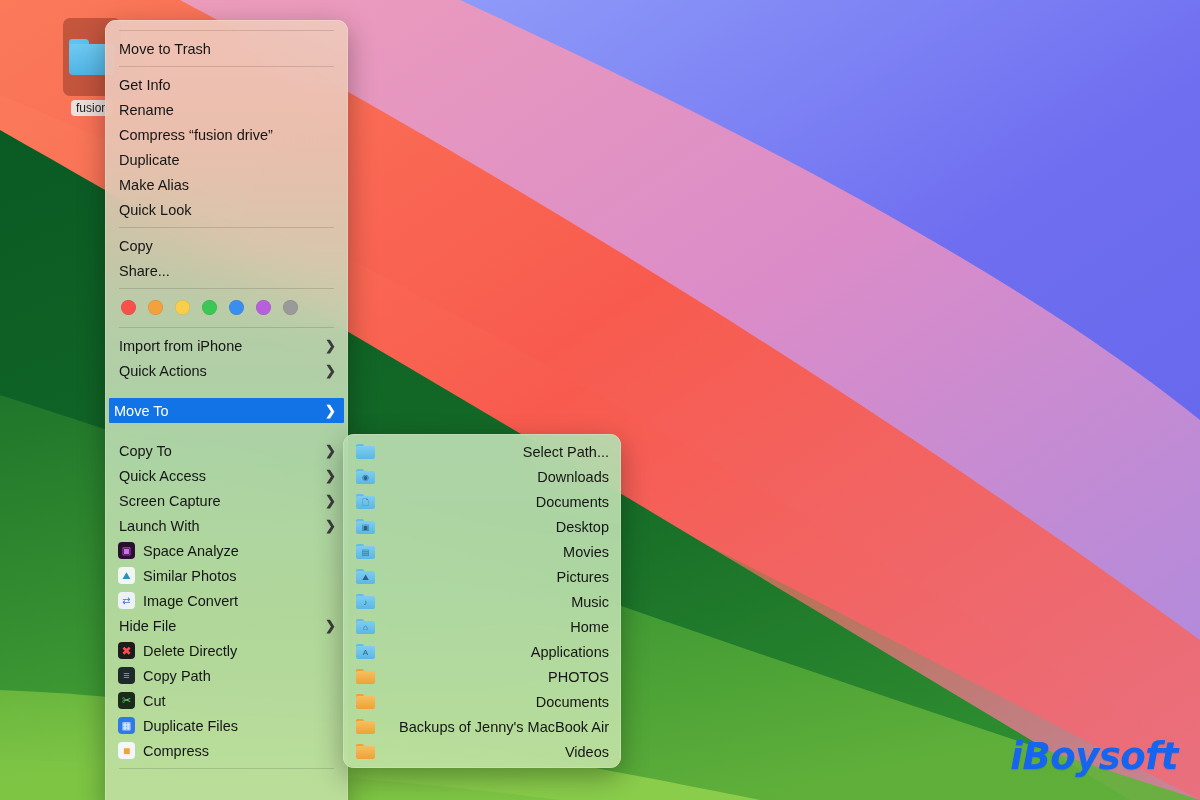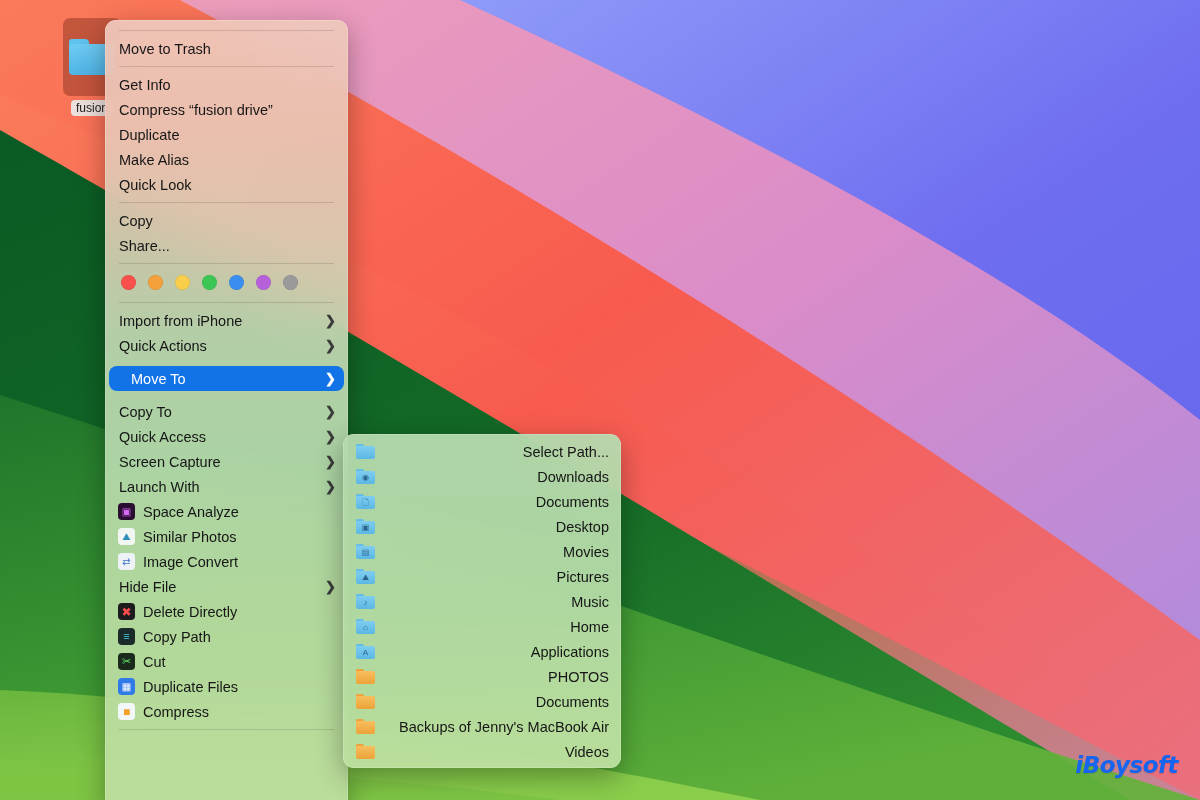--- a/index.html
+++ b/index.html
@@ -99,23 +99,23 @@
     height: 25px;
     padding: 0 12px 0 14px;
     font-size: 14.5px;
     color: #161616;
     white-space: nowrap;
     cursor: default;
   }
   .mi.selected {
     background: #1273e6;
     color: #ffffff;
-    margin: 8px 4px;
-    border-radius: 8px;
-    padding-left: 22px;
+    margin: 15px 4px;
+    border-radius: 1px;
+    padding-left: 5px;
     padding-right: 8px;
   }
   .mi .mi-label { flex: 1 1 auto; }
   .mi .chev {
     flex: 0 0 auto;
     font-size: 13px;
     color: #3b3b3b;
     line-height: 1;
     font-weight: 600;
   }
@@ -177,21 +177,21 @@
     font-size: 8px;
     color: rgba(30,80,120,0.85);
     line-height: 1;
   }
 
   
   #watermark {
     position: absolute;
     right: 22px; bottom: 22px;
     font-family: "DejaVu Sans", sans-serif;
-    font-size: 23px;
+    font-size: 37px;
     font-weight: bold;
     font-style: italic;
     color: #1565f0;
     letter-spacing: -0.5px;
     z-index: 10;
     text-shadow: 0 1px 1px rgba(0,0,0,0.12);
   }
 </style>
 </head>
 <body>
@@ -266,20 +266,23 @@
 
     <div class="mi">
       <span class="mi-label">Move to Trash</span>
     </div>
     <div class="sep"></div>
 
     <div class="mi">
       <span class="mi-label">Get Info</span>
     </div>
     <div class="mi">
+      <span class="mi-label">Rename</span>
+    </div>
+    <div class="mi">
       <span class="mi-label">Compress “fusion drive”</span>
     </div>
     <div class="mi">
       <span class="mi-label">Duplicate</span>
     </div>
     <div class="mi">
       <span class="mi-label">Make Alias</span>
     </div>
     <div class="mi">
       <span class="mi-label">Quick Look</span>

